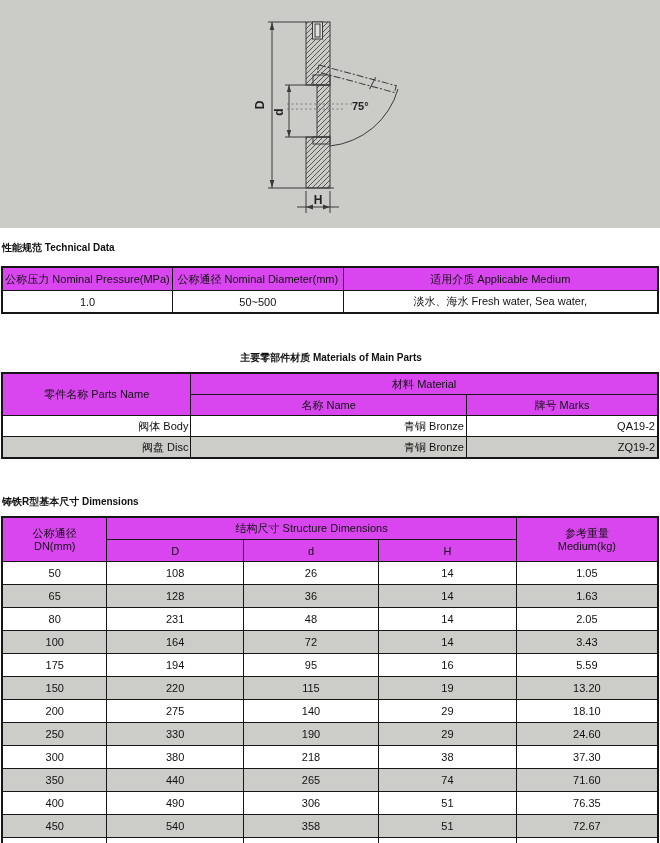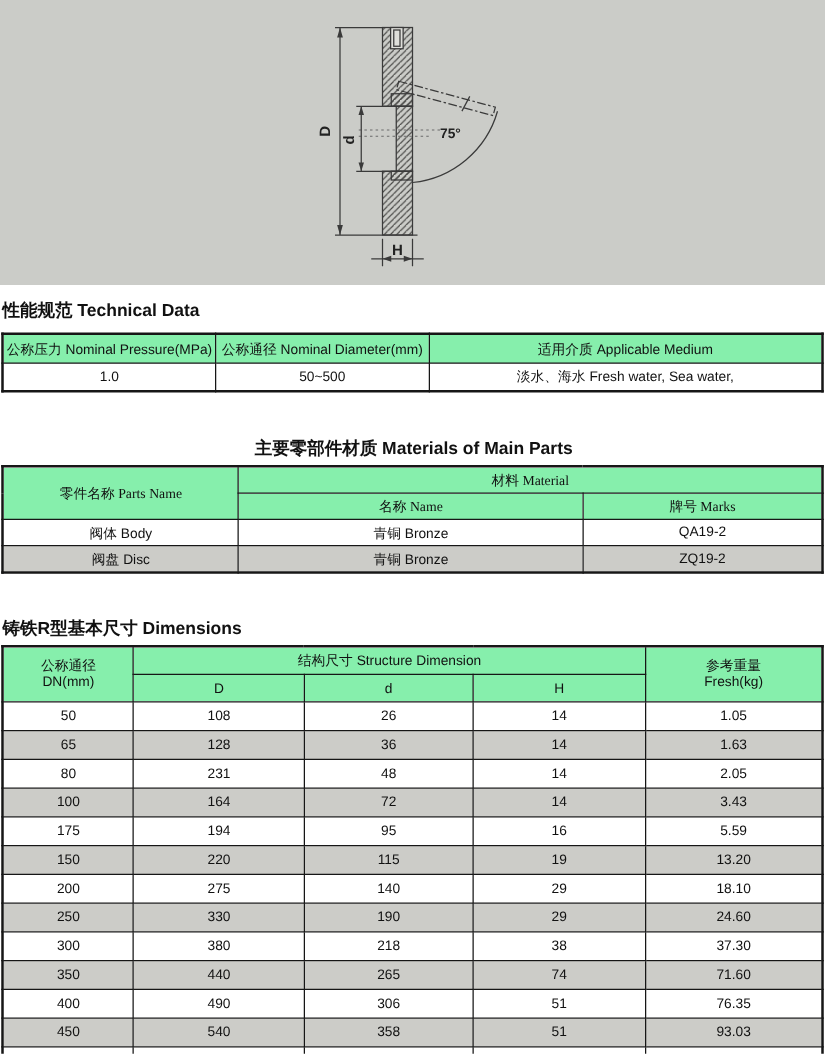--- a/index.html
+++ b/index.html
@@ -3,42 +3,42 @@
 <meta charset="utf-8">
 <style>
   html,body { margin:0; padding:0; }
   body {
     width:660px; height:843px; background:#ffffff;
     font-family:"Liberation Sans", sans-serif; color:#1a1a1a;
     overflow:hidden;
   }
   .drawing-area { width:660px; height:228px; background:#cbccc8; }
   .section-title {
-    font-size:14px; font-weight:bold; margin:0; padding:0 0 0 2px;
+    font-size:10px; font-weight:bold; margin:0; padding:0 0 0 2px;
     line-height:16px; color:#111;
   }
   .title-1 { margin:12px 0 10px 0; }
   .title-2 { margin:36px 0 6px 0;text-align:center; }
   .title-3 { margin:35px 0 6px 0; }
   table {
     border-collapse:collapse; table-layout:fixed;
     width:658px; margin-left:1px;
     border:2px solid #161616;
   }
   th, td {
     border:1px solid #161616; text-align:center; vertical-align:middle;
     font-size:11px; font-weight:normal; padding:1px 2px; color:#111;
     overflow:hidden;
   }
-  th { background:#86efac; }
+  th { background:#d946ef; }
   td { background:#ffffff; }
   .t1 th { height:20px; }
   .t1 td { height:19px; }
-  .t2 th { height:18px;font-family:Liberation Serif, serif; }
-  .t2 td { height:18px; }
+  .t2 th { height:18px; }
+  .t2 td { height:18px;text-align:right; }
   .t2 tbody tr:nth-child(even) td { background:#ccccc8; }
   .t3 thead th { height:19px;margin-top:24px; }
   .t3 tbody td { height:20px; }
   .t3 tbody tr:nth-child(even) td { background:#ccccc8; }
   .two-line span { display:block; line-height:13px; }
 </style>
 </head>
 <body>
 
 <div class="drawing-area">
@@ -172,24 +172,24 @@
       <col style="width:20.6%">
       <col style="width:21%">
       <col style="width:21.6%">
     </colgroup>
   <thead>
     <tr>
       <th rowspan="2" class="two-line">
         <span>公称通径</span>
         <span>DN(mm)</span>
       </th>
-      <th colspan="3">结构尺寸 Structure Dimension</th>
+      <th colspan="3">结构尺寸 Structure Dimensions</th>
       <th rowspan="2" class="two-line">
         <span>参考重量</span>
-        <span>Fresh(kg)</span>
+        <span>Medium(kg)</span>
       </th>
     </tr>
     <tr>
       <th>D</th>
       <th>d</th>
       <th>H</th>
     </tr>
   </thead>
   <tbody>
     <tr>
@@ -267,21 +267,21 @@
       <td>490</td>
       <td>306</td>
       <td>51</td>
       <td>76.35</td>
     </tr>
     <tr>
       <td>450</td>
       <td>540</td>
       <td>358</td>
       <td>51</td>
-      <td>93.03</td>
+      <td>72.67</td>
     </tr>
     <tr>
       <td>500</td>
       <td>596</td>
       <td>408</td>
       <td>61</td>
       <td>88.60</td>
     </tr>
   </tbody>
 </table>

